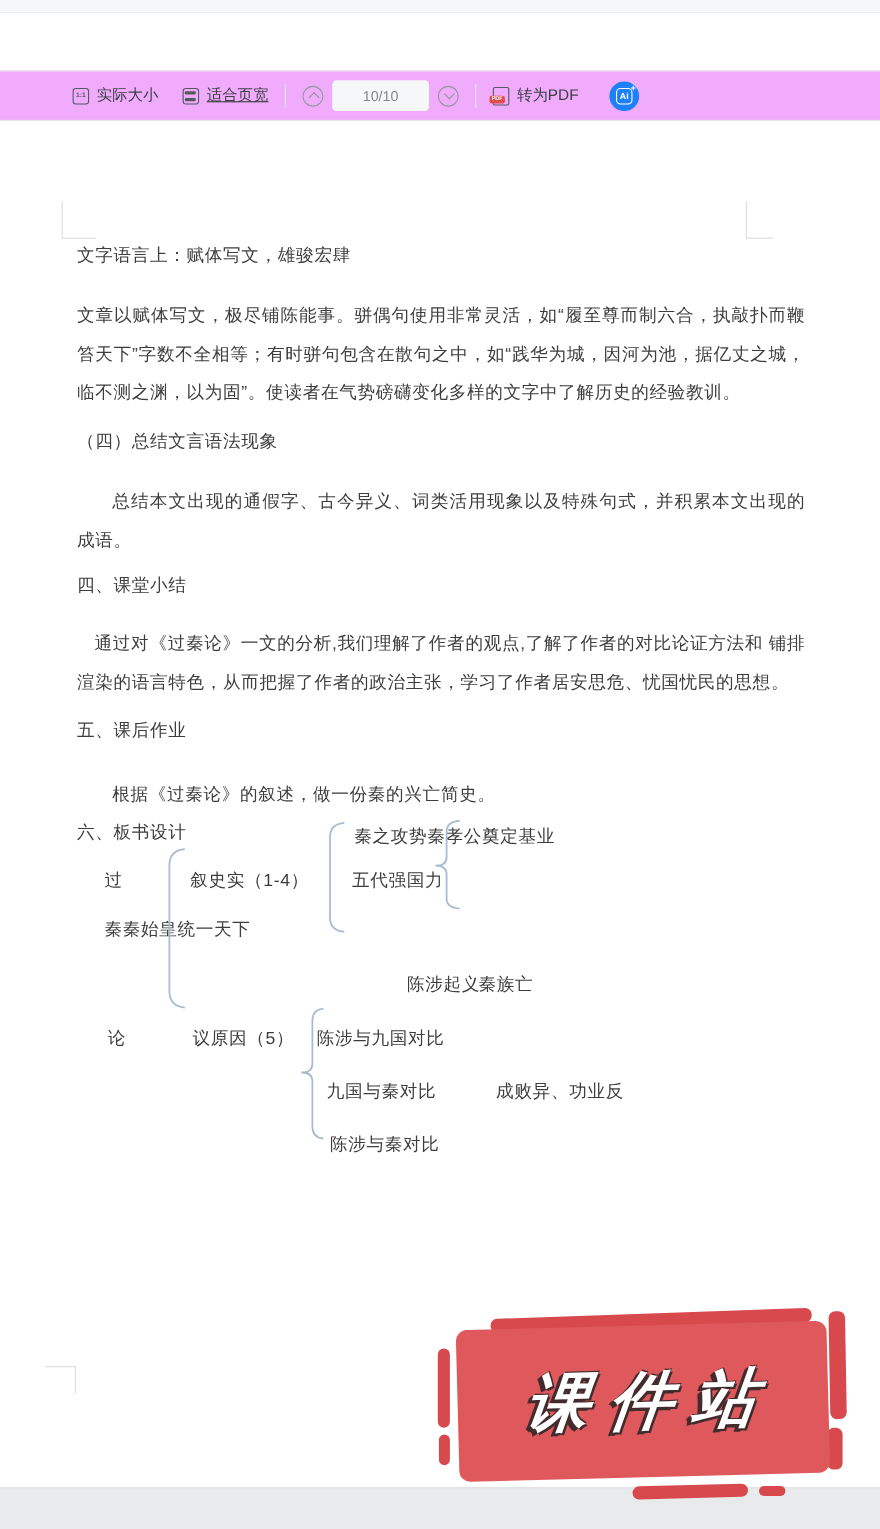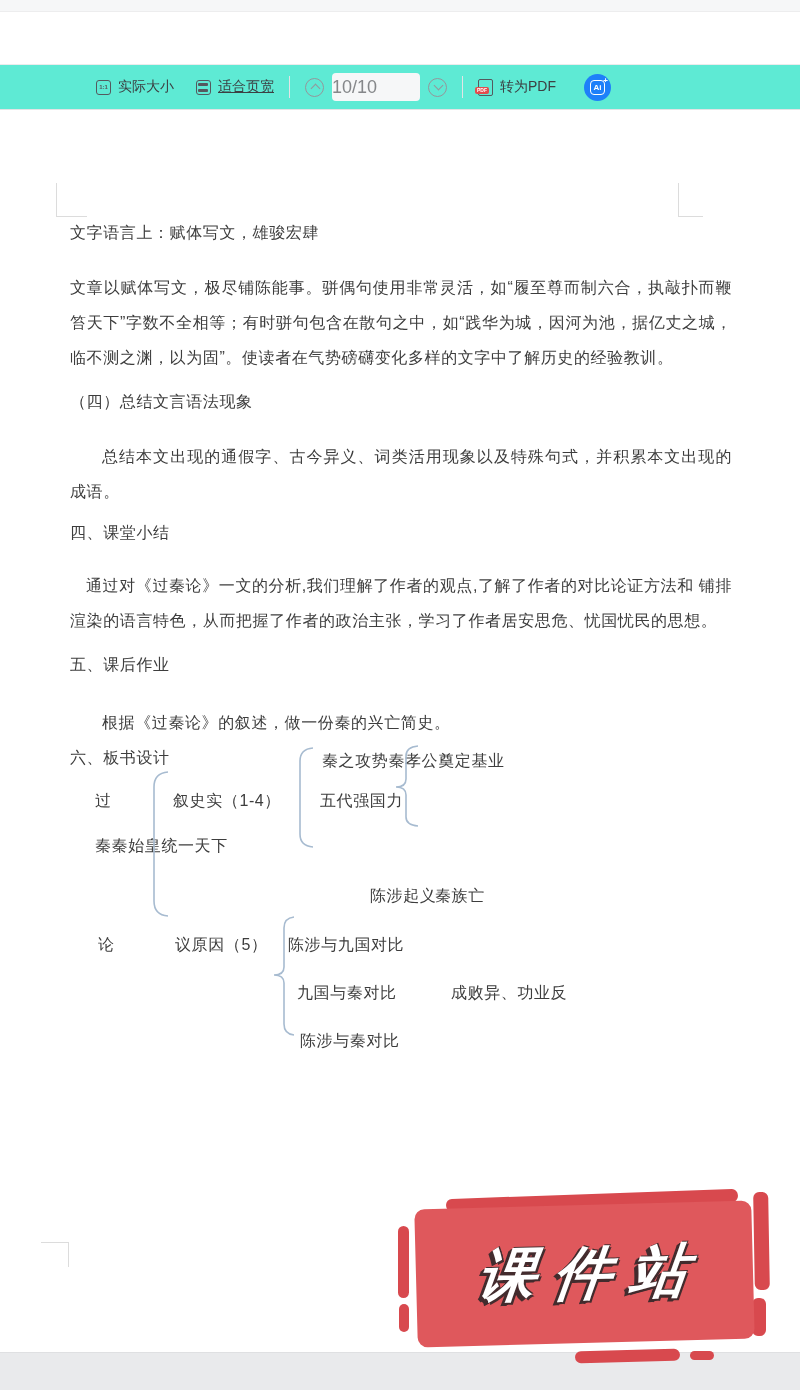--- a/index.html
+++ b/index.html
@@ -3,37 +3,37 @@
 <meta charset="utf-8">
 <style>
   * { margin:0; padding:0; box-sizing:border-box; }
   html,body { background:#fff; }
   body { font-family:"Liberation Sans","DejaVu Sans",sans-serif; }
   .app { position:relative; width:800px; height:1390px; background:#fff; overflow:hidden; }
 
   
   .top-strip { position:absolute; left:0; top:0; width:800px; height:12px; background:#f6f7f8; border-bottom:1px solid #ededee; }
   .top-white { position:absolute; left:0; top:12px; width:800px; height:52px; background:#fff; }
-  .toolbar { position:absolute; left:0; top:64px; width:800px; height:46px; background:#5eead4;
+  .toolbar { position:absolute; left:0; top:64px; width:800px; height:46px; background:#f0abfc;
              border-top:1px solid #ebebec; border-bottom:1px solid #e3e4e5;
-             display:flex; align-items:center; padding-left:96px; }
+             display:flex; align-items:center; padding-left:66px; }
   .tb-btn { display:flex; align-items:center; gap:7px; color:#3c4043; font-size:14px; cursor:pointer; white-space:nowrap; }
   .tb-btn + .tb-btn { margin-left:22px;text-decoration:underline; }
   .ic-11 { width:15px; height:15px; border:1.4px solid #55595e; border-radius:3px; font-size:6px; font-weight:bold;
            color:#55595e; display:flex; align-items:center; justify-content:center; letter-spacing:0; }
   .ic-fit { position:relative; width:15px; height:15px; border:1.4px solid #55595e; border-radius:3px; }
   .ic-fit::before { content:""; position:absolute; left:1px; top:2px; width:10px; height:3px; background:#55595e; border-radius:1px; }
   .ic-fit::after  { content:""; position:absolute; left:1px; bottom:2px; width:10px; height:3px; background:#55595e; border-radius:1px; }
   .tb-div { width:1px; height:22px; background:#e3e4e6; margin:0 15px; }
   .chev { width:19px; height:19px; border:1.4px solid #94979b; border-radius:50%; position:relative; cursor:pointer; flex:none; }
   .chev::before { content:""; position:absolute; left:5.5px; width:6px; height:6px; border-left:1.5px solid #94979b; border-top:1.5px solid #94979b; }
   .chev-up::before { top:6.5px; transform:rotate(45deg); }
   .chev-down::before { top:3.5px; transform:rotate(225deg); }
   .page-box { width:88px; height:28px; background:#f6f7f8; border-radius:4px; margin:0 8px;
-              display:flex; align-items:center; justify-content:flex-start; font-size:18px; color:#85878a; }
+              display:flex; align-items:center; justify-content:center; font-size:13px; color:#85878a; }
   .ic-pdf { position:relative; width:15px; height:17px; border:1.4px solid #55595e; border-radius:2px; }
   .ic-pdf .pdf-tag { position:absolute; left:-4px; bottom:1px; background:#e34d4d; color:#fff; font-size:5px; font-weight:bold;
                      padding:1px 2px; border-radius:2px; line-height:1; }
   .ai-btn { width:27px; height:27px; border-radius:50%; margin-left:28px; display:flex; align-items:center; justify-content:center; cursor:pointer; }
   .ai-inner { position:relative; width:15px; height:15px; border:1.5px solid #fff; border-radius:4px; color:#fff;
               font-size:8px; font-weight:bold; display:flex; align-items:center; justify-content:center; }
   .ai-plus { position:absolute; right:-4px; top:-5px; color:#fff; font-size:8px; font-weight:bold; }
 
   
   .page { position:absolute; left:0; top:110px; width:800px; height:1242px; background:#fff; color:#3d3d3d; }

